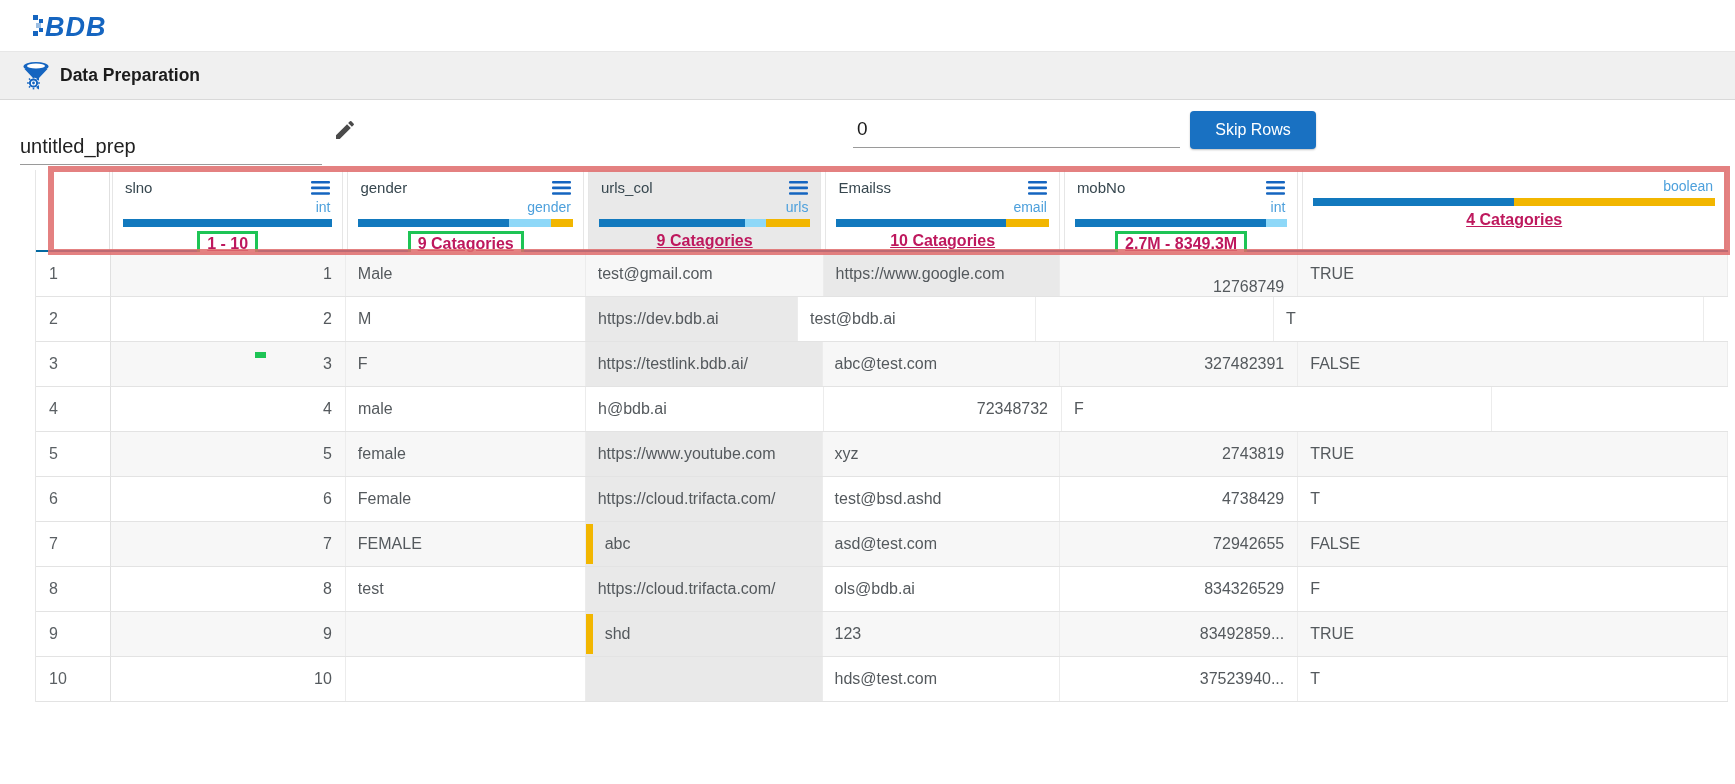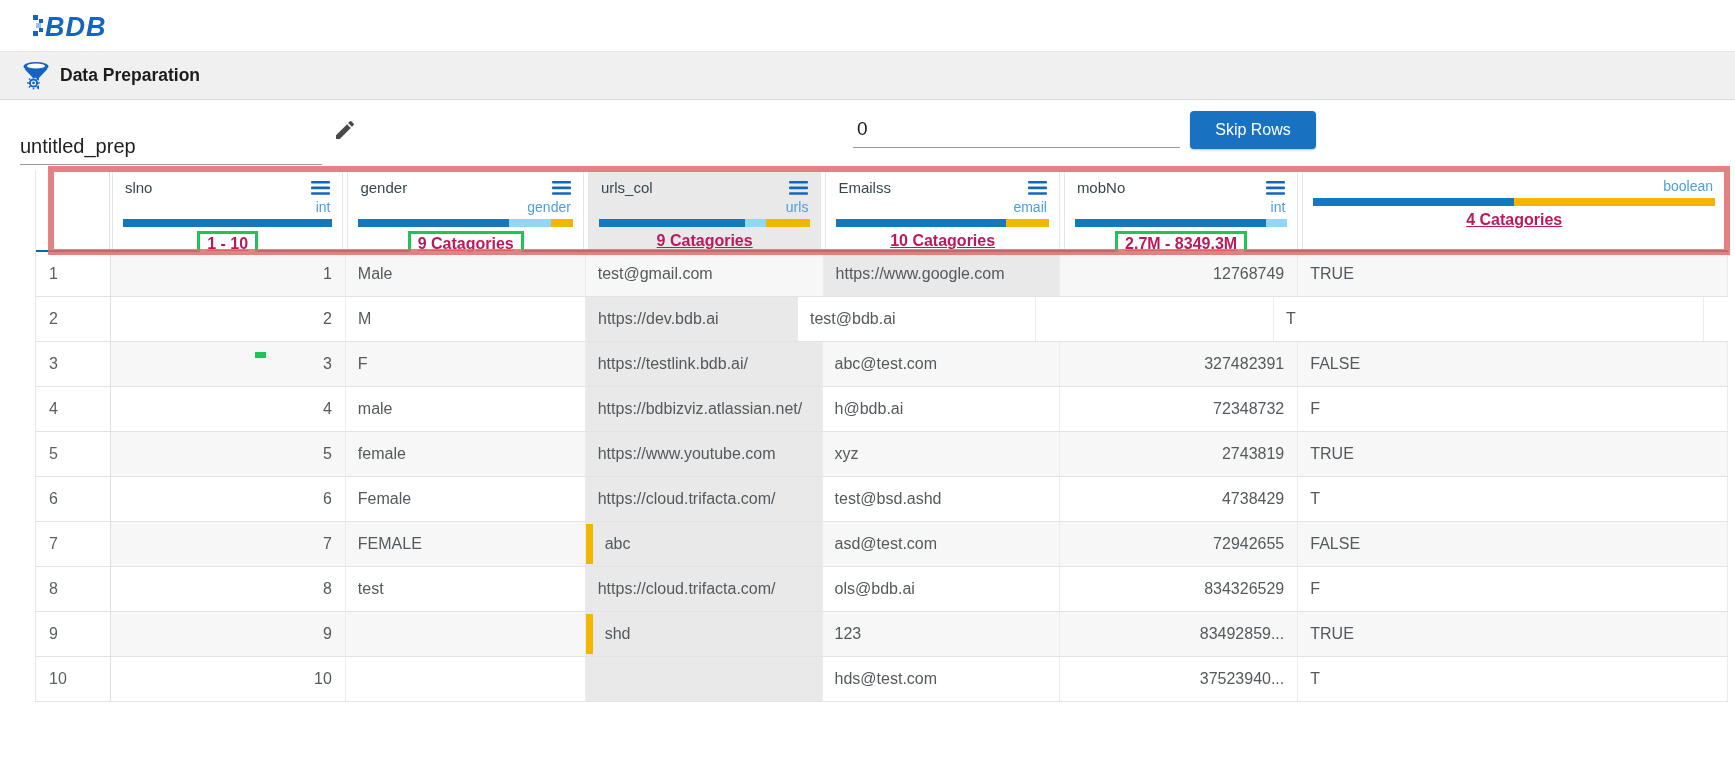--- a/index.html
+++ b/index.html
@@ -232,21 +232,21 @@
           </div>
           <div class="t-cell" style="width: 240px;">
             <span class="cell-text">Male</span>
           </div>
           <div class="t-cell" style="width: 238px;">
             <span class="cell-text">test@gmail.com</span>
           </div>
           <div class="t-cell hl" style="width: 237px;">
             <span class="cell-text">https://www.google.com</span>
           </div>
-          <div class="t-cell right" style="width: 238px;">
+          <div class="t-cell right" style="width: 238px; align-items: flex-end;">
             <span class="cell-text">12768749</span>
           </div>
           <div class="t-cell" style="width: 430px;">
             <span class="cell-text">TRUE</span>
           </div>
         </div>
         <div class="t-row">
           <div class="num-cell">2</div>
           <div class="t-cell right" style="width: 235px;">
             <span class="cell-text">2</span>
@@ -288,23 +288,20 @@
             <span class="cell-text">FALSE</span>
           </div>
         </div>
         <div class="t-row">
           <div class="num-cell">4</div>
           <div class="t-cell right" style="width: 235px;">
             <span class="cell-text">4</span>
           </div>
           <div class="t-cell" style="width: 240px;">
             <span class="cell-text">male</span>
-          </div>
-          <div class="t-cell hl" style="width: 237px;">
-            <span class="cell-text">https://bdbizviz.atlassian.net/</span>
           </div>
           <div class="t-cell" style="width: 238px;">
             <span class="cell-text">h@bdb.ai</span>
           </div>
           <div class="t-cell right" style="width: 238px;">
             <span class="cell-text">72348732</span>
           </div>
           <div class="t-cell" style="width: 430px;">
             <span class="cell-text">F</span>
           </div>

